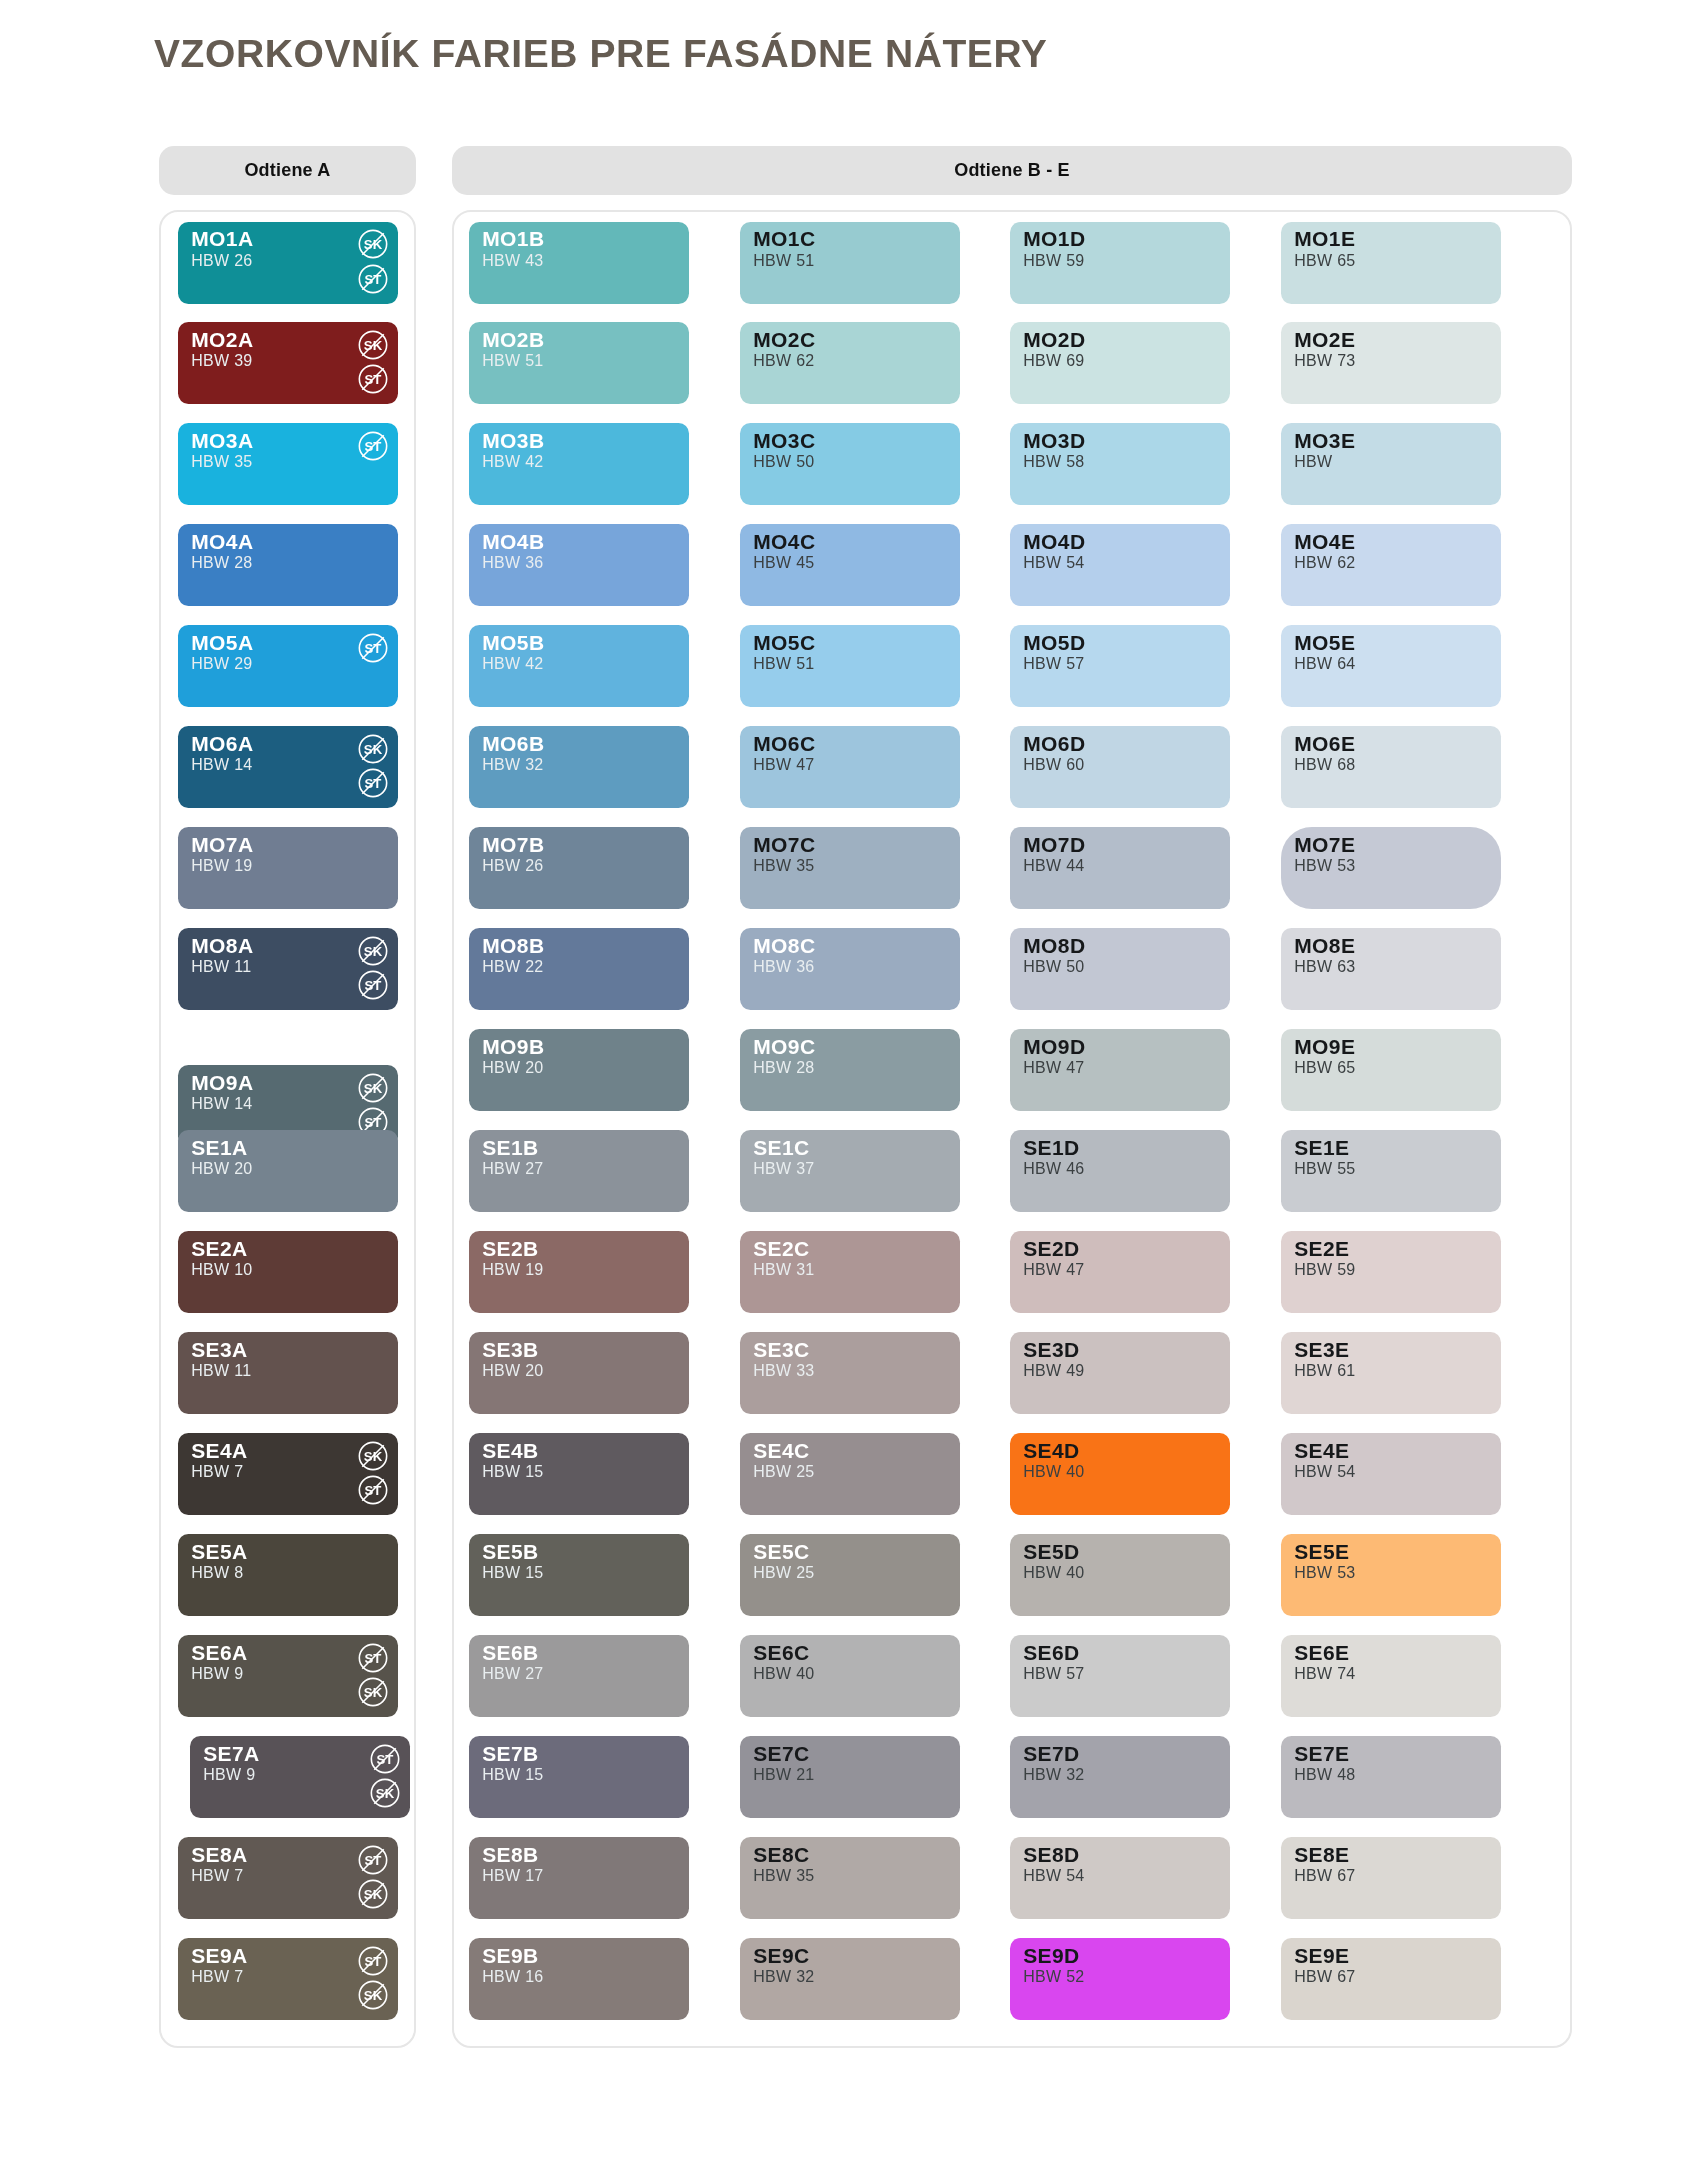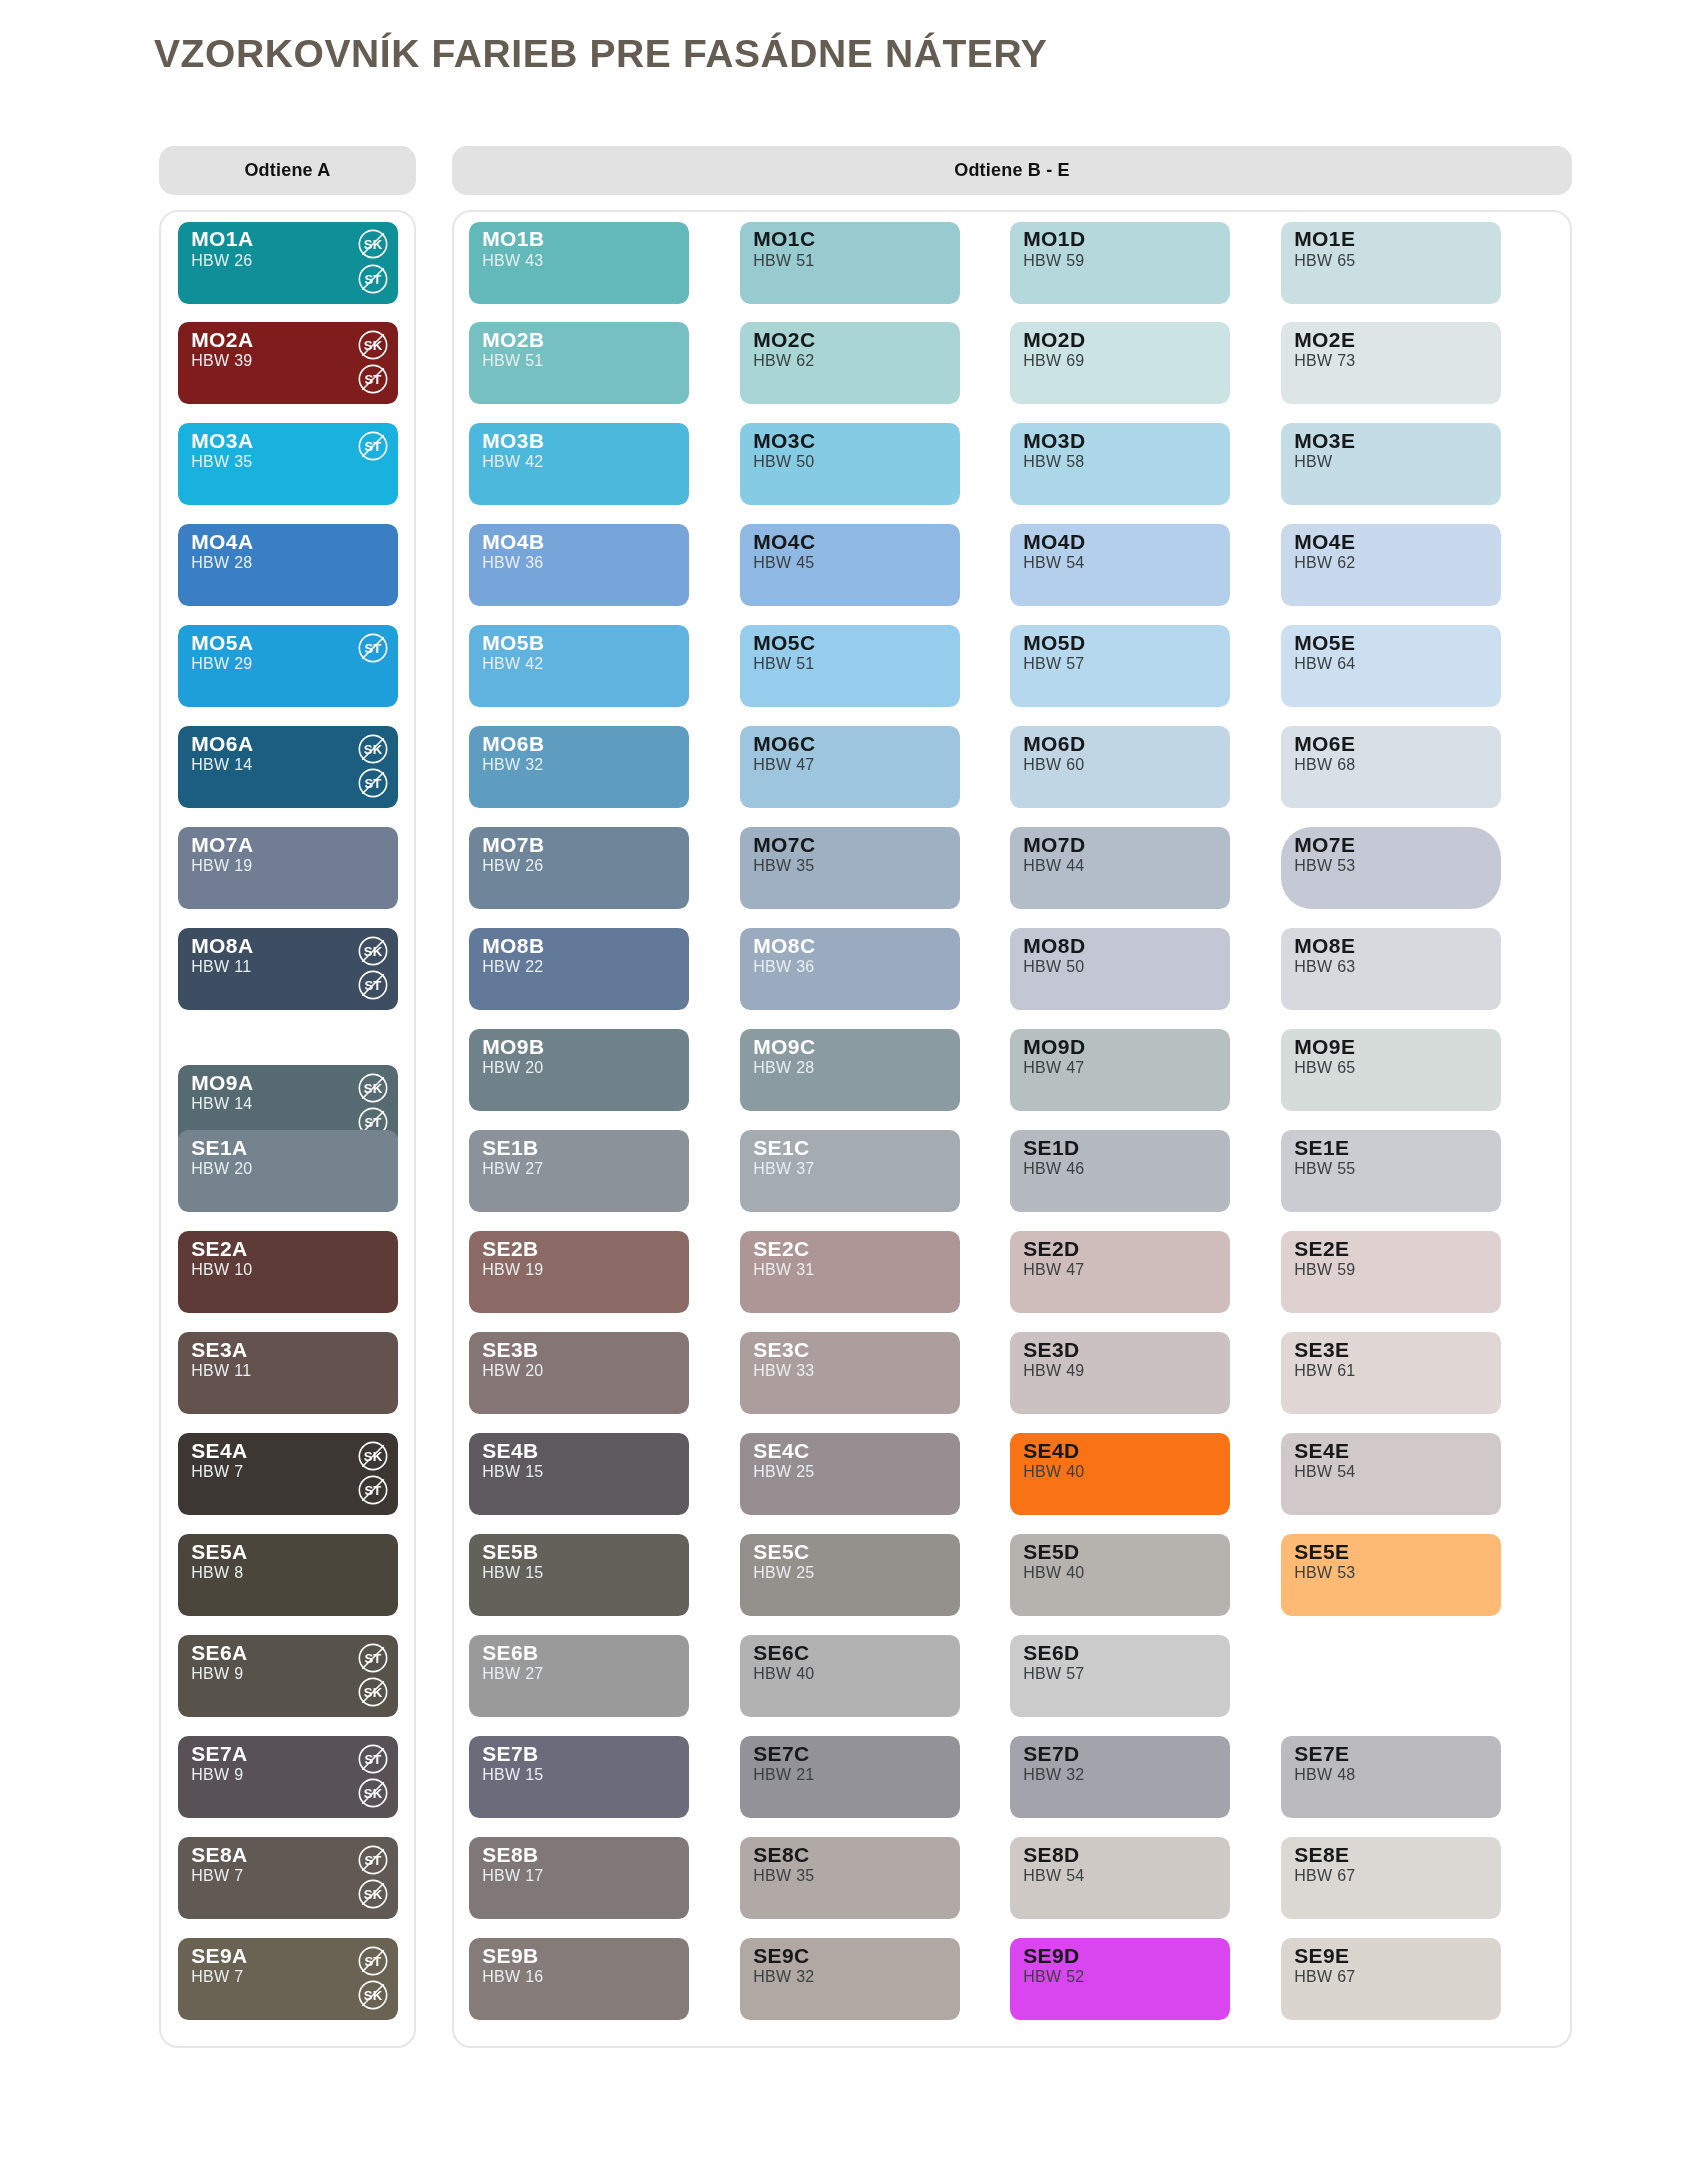--- a/index.html
+++ b/index.html
@@ -305,21 +305,21 @@
             </span>
             <span class="no-icon">
               <svg width="32" height="32" viewBox="0 0 34 34">
                 <circle cx="17" cy="17" r="14.5" fill="none" stroke="currentColor" stroke-width="1.7"></circle>
                 <text x="17" y="22" text-anchor="middle" font-family="Liberation Sans, sans-serif" font-size="14" font-weight="bold" fill="currentColor">SK</text>
                 <line x1="5.6" y1="28.4" x2="28.4" y2="5.6" stroke="currentColor" stroke-width="1.7"></line>
               </svg>
             </span>
           </div>
         </div>
-        <div class="swatch txt-light" style="background: rgb(88, 82, 87); top: 1524px; left: 0px; padding-left: 40px;">
+        <div class="swatch txt-light" style="background: rgb(88, 82, 87); top: 1524px; left: 12px; padding-left: 40px;">
           <div class="sw-code">SE7A</div>
           <div class="sw-hbw">HBW 9</div>
           <div class="icons" style="color: rgb(255, 255, 255);">
             <span class="no-icon">
               <svg width="32" height="32" viewBox="0 0 34 34">
                 <circle cx="17" cy="17" r="14.5" fill="none" stroke="currentColor" stroke-width="1.7"></circle>
                 <text x="17" y="22" text-anchor="middle" font-family="Liberation Sans, sans-serif" font-size="14" font-weight="bold" fill="currentColor">ST</text>
                 <line x1="5.6" y1="28.4" x2="28.4" y2="5.6" stroke="currentColor" stroke-width="1.7"></line>
               </svg>
             </span>
@@ -648,20 +648,24 @@
           <div class="sw-hbw">HBW 61</div>
         </div>
         <div class="swatch txt-dark" style="background: rgb(209, 200, 202); top: 1221px; left: 0px;">
           <div class="sw-code">SE4E</div>
           <div class="sw-hbw">HBW 54</div>
         </div>
         <div class="swatch txt-dark" style="background: #fdba74; top: 1322px; left: 0px;">
           <div class="sw-code">SE5E</div>
           <div class="sw-hbw">HBW 53</div>
         </div>
+        <div class="swatch txt-dark" style="background: rgb(222, 220, 216); top: 1423px; left: 0px;">
+          <div class="sw-code">SE6E</div>
+          <div class="sw-hbw">HBW 74</div>
+        </div>
         <div class="swatch txt-dark" style="background: rgb(187, 186, 191); top: 1524px; left: 0px;">
           <div class="sw-code">SE7E</div>
           <div class="sw-hbw">HBW 48</div>
         </div>
         <div class="swatch txt-dark" style="background: rgb(219, 216, 211); top: 1625px; left: 0px;">
           <div class="sw-code">SE8E</div>
           <div class="sw-hbw">HBW 67</div>
         </div>
         <div class="swatch txt-dark" style="background: rgb(218, 213, 206); top: 1726px; left: 0px;">
           <div class="sw-code">SE9E</div>

